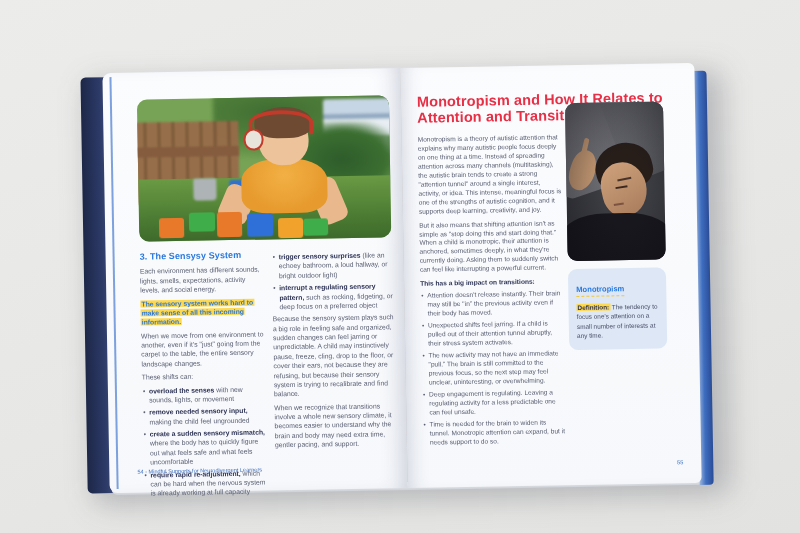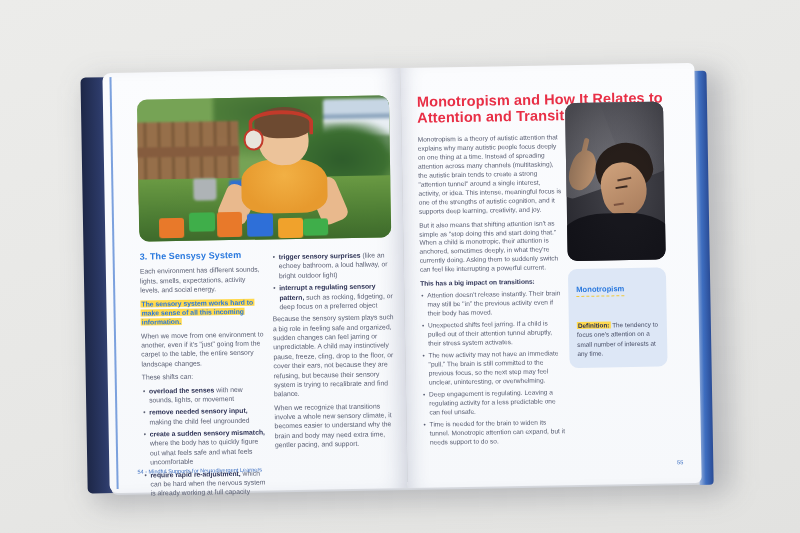--- a/index.html
+++ b/index.html
@@ -77,21 +77,21 @@
   .pd .hair { left:30%; top:26%; width:58%; height:30%; background:#271e1a; border-radius:55% 55% 40% 45%; transform:rotate(-14deg); }
   .pd .face { left:36%; top:38%; width:46%; height:34%; background:linear-gradient(160deg,#cfa27c,#a87c5c); border-radius:48% 52% 55% 45%; transform:rotate(-12deg); }
   .pd .brow { left:52%; top:48%; width:14%; height:2px; background:#4a342a; transform:rotate(-10deg); }
   .pd .eye { left:50%; top:53%; width:12%; height:1.6px; background:#3a281f; transform:rotate(-8deg); }
   .pd .mouth { left:48%; top:64%; width:10%; height:1.6px; background:#7c5340; transform:rotate(-8deg); }
   .pd .hand { left:4%; top:30%; width:26%; height:26%; background:#c69a74; border-radius:45% 55% 50% 50%; transform:rotate(20deg); }
   .pd .finger { left:16%; top:22%; width:5%; height:16%; background:#c69a74; border-radius:4px; transform:rotate(14deg); }
   .pd .body { left:-6%; bottom:-6%; width:112%; height:36%; background:#17171d; border-radius:40% 40% 0 0; }
 
   .defbox { margin-top:8px; background:#dde7f6; border-radius:9px; padding:9px 8px 10px; }
-  .defbox .title { display:inline-block; color:#2a79de; font-size:7.6px; font-weight:bold; padding-bottom:2px; border-bottom:1.5px dashed #f0c93a; margin-bottom:24px; }
+  .defbox .title { display:inline-block; color:#2a79de; font-size:7.6px; font-weight:bold; padding-bottom:2px; border-bottom:1.5px dashed #f0c93a; margin-bottom:6px; }
   .defbox .body { font-size:6.4px; line-height:1.45; color:#4a5068; }
   .def-label { background:#ffd94d; color:#2c3154; font-weight:bold; padding:0 1px; }
 </style>
 </head>
 <body>
 
 <div class="scene">
   <div class="book">
     <div class="book-shadow"></div>
     <div class="cover-left"></div>

